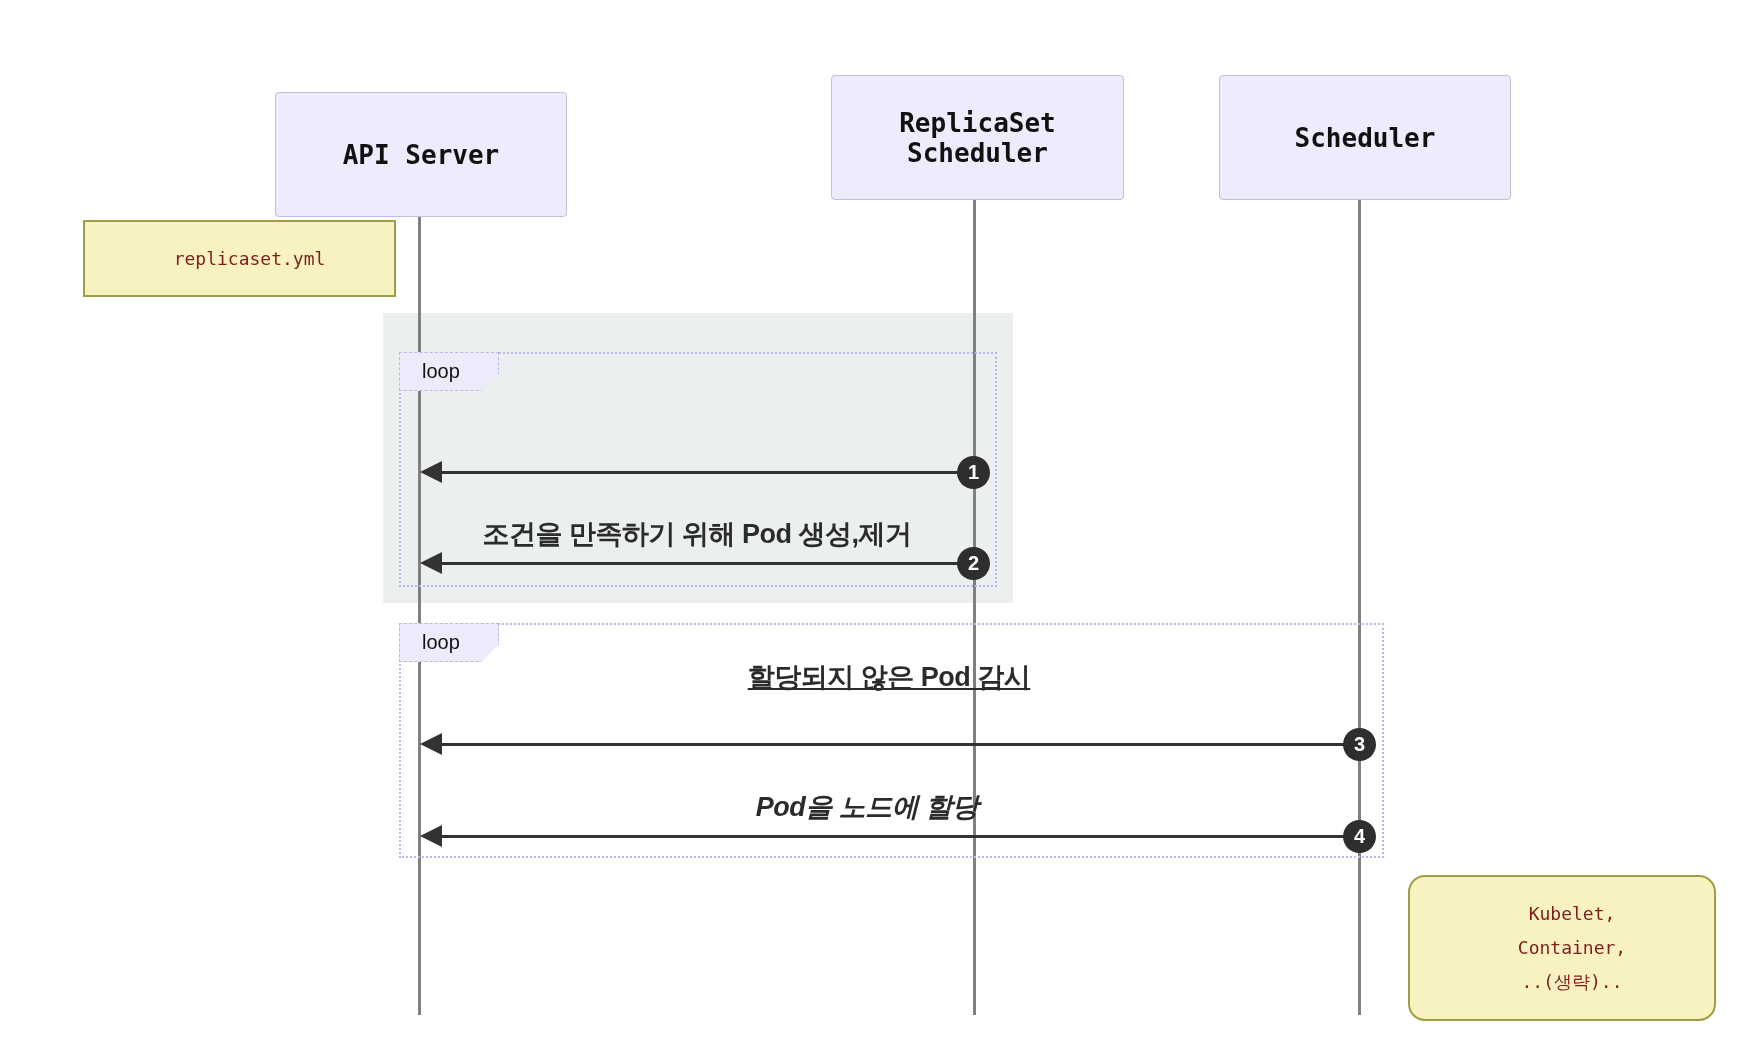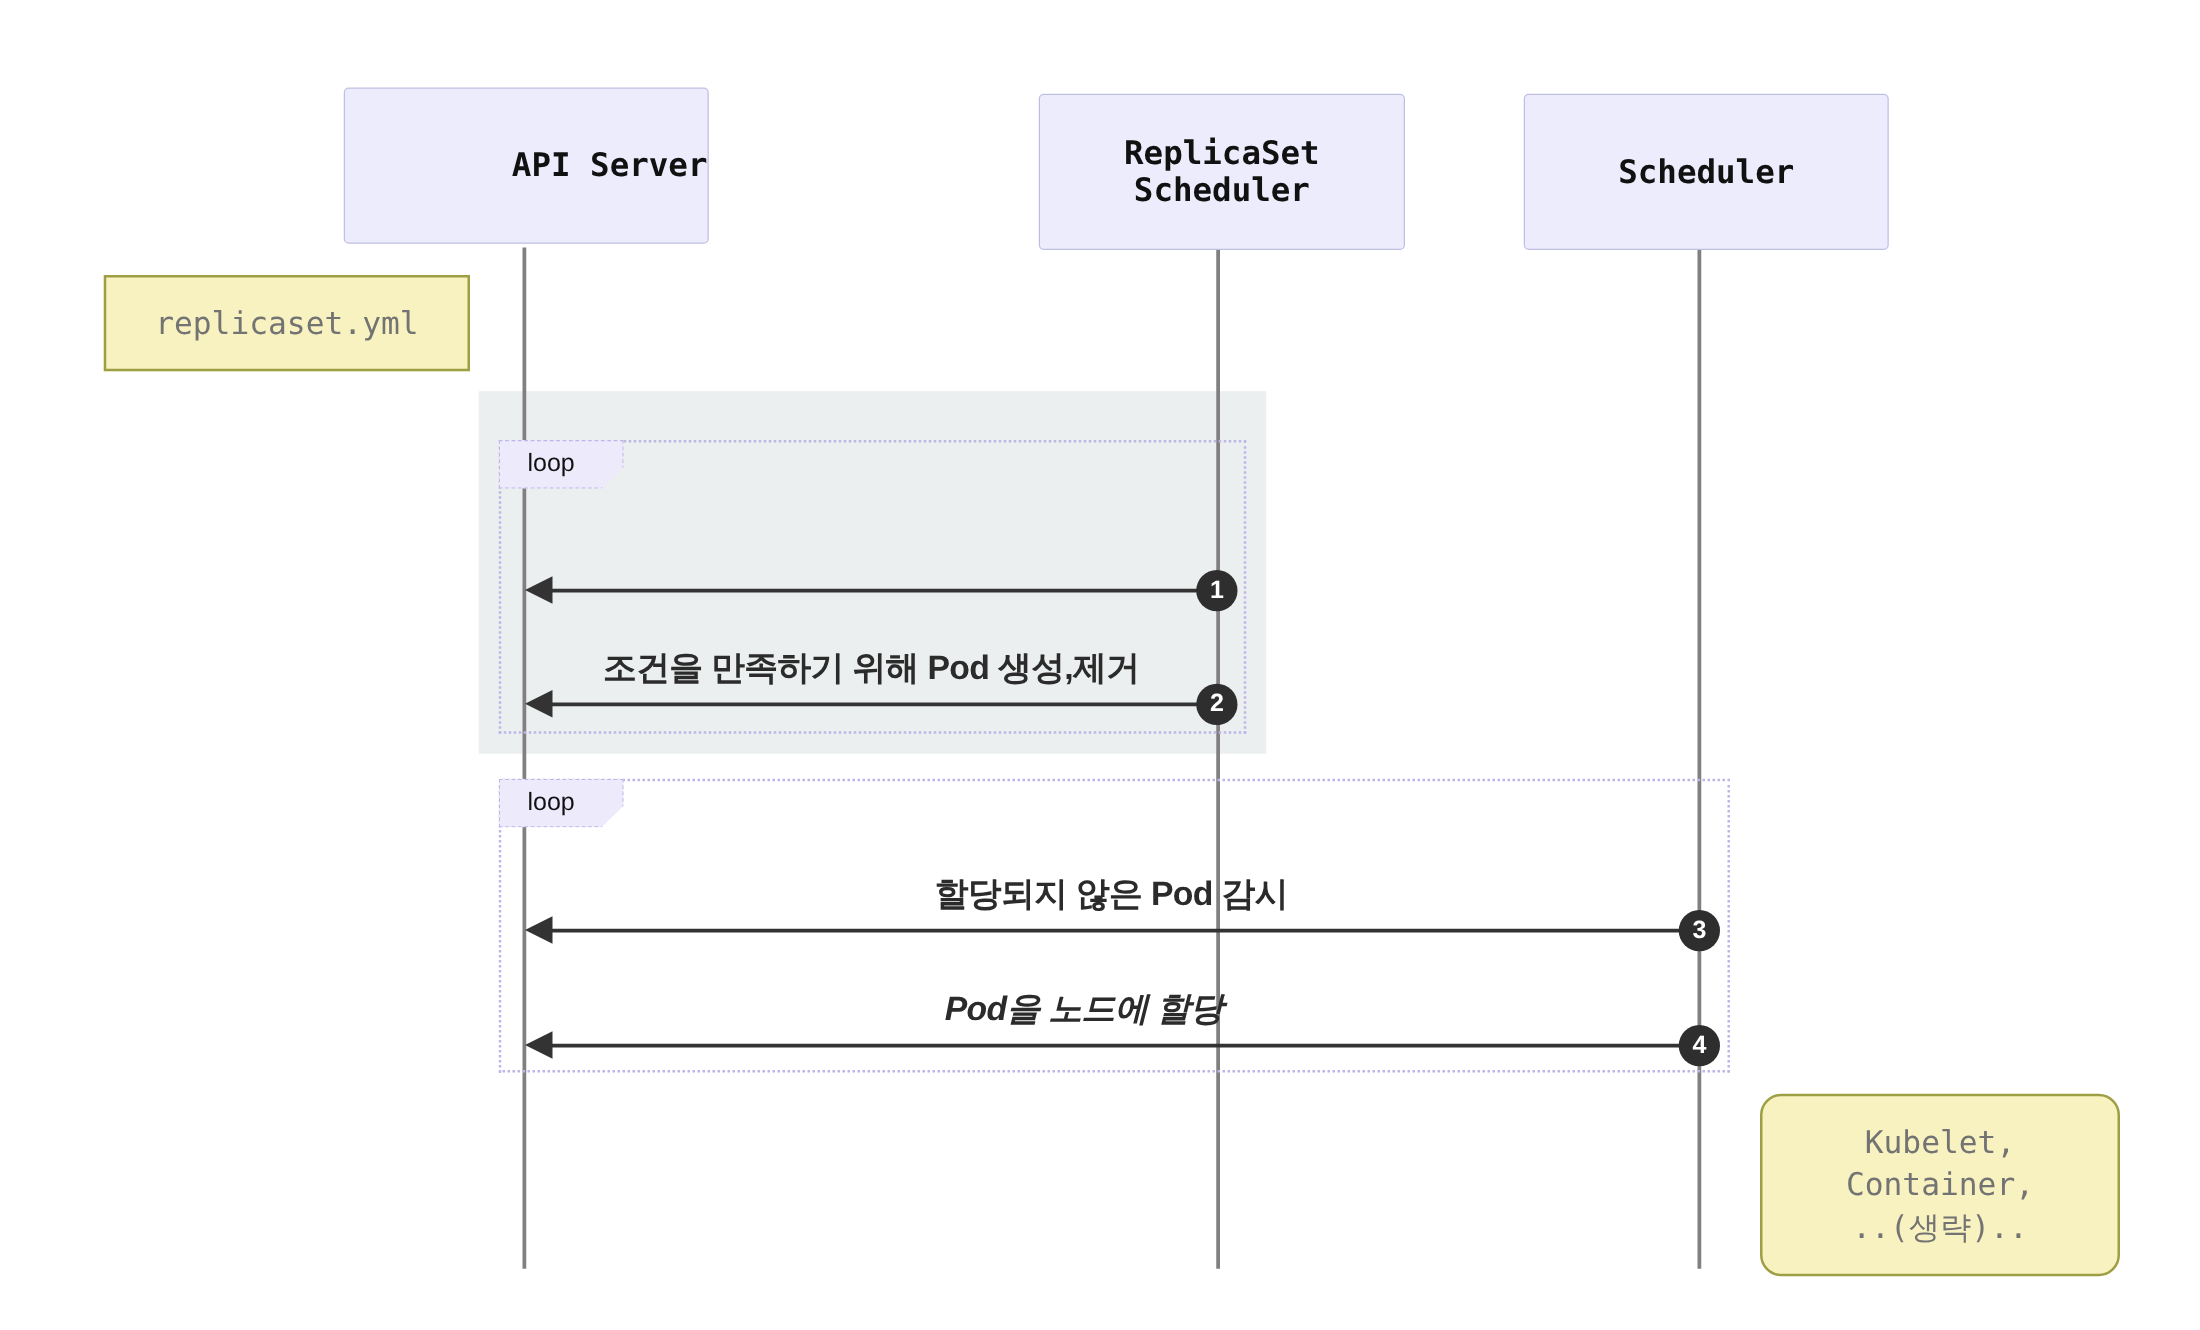--- a/index.html
+++ b/index.html
@@ -14,22 +14,22 @@
           font-family:"Liberation Sans", sans-serif;}
   .abs{position:absolute;}
   .bg-rect{background:var(--rect-fill);}
   .lifeline{width:3px;background:var(--lifeline-color);}
   .actor{background:var(--actor-fill);border:1px solid var(--actor-border);border-radius:4px;
          display:flex;flex-direction:column;align-items:center;justify-content:center;
          font-family:"DejaVu Sans Mono", monospace;font-size:26px;font-weight:700;color:#111;
          line-height:30px;text-align:center;}
   .note{background:var(--note-fill);border:2px solid var(--note-border);
         display:flex;flex-direction:column;align-items:center;justify-content:center;
-        font-family:"DejaVu Sans Mono", monospace;font-size:25px;color:#737373;
-        line-height:34px;text-align:center;}
+        font-family:"DejaVu Sans Mono", monospace;font-size:18px;color:#7f1d1d;
+        line-height:34px;text-align:center;padding-left:20px;}
   .loop-frame{border:2px dotted var(--frame-color);}
   .loop-label{background:var(--frame-label-fill);border:1px dashed var(--frame-color);
         clip-path:polygon(0 0,100% 0,100% 55%,82% 100%,0 100%);
         display:flex;align-items:center;font-size:20px;color:#111;padding-left:22px;
         box-sizing:border-box;}
   .msg-line{height:3px;background:var(--arrow-color);}
   .arrow-head{width:0;height:0;border-top:11px solid transparent;border-bottom:11px solid transparent;
         border-right:22px solid var(--arrow-color);}
   .msg-label{font-size:27px;font-weight:700;color:var(--text-dark);text-align:center;
         letter-spacing:-0.5px;}
@@ -63,35 +63,35 @@
     <span>1</span>
   </div>
 
   <div class="abs msg-label" style="left:447px;top:516px;width:500px;">조건을 만족하기 위해 Pod 생성,제거</div>
   <div class="abs msg-line" style="left:438px;top:562px;width:535px;"></div>
   <div class="abs arrow-head" style="left:420px;top:552px;"></div>
   <div class="abs badge" style="left:957px;top:547px;">
     <span>2</span>
   </div>
 
-  <div class="abs msg-label" style="left:639px;top:697px;width:500px;">할당되지 않은 Pod 감시</div>
+  <div class="abs msg-label" style="left:639px;top:659px;width:500px;text-decoration:underline;">할당되지 않은 Pod 감시</div>
   <div class="abs msg-line" style="left:438px;top:743px;width:920px;"></div>
   <div class="abs arrow-head" style="left:420px;top:733px;"></div>
   <div class="abs badge" style="left:1343px;top:728px;">
     <span>3</span>
   </div>
 
   <div class="abs msg-label" style="left:617px;top:789px;width:500px;font-style:italic;">Pod을 노드에 할당</div>
   <div class="abs msg-line" style="left:438px;top:835px;width:920px;"></div>
   <div class="abs arrow-head" style="left:420px;top:825px;"></div>
   <div class="abs badge" style="left:1343px;top:820px;">
     <span>4</span>
   </div>
 
-  <div class="abs actor" style="left:275px;top:70px;width:290px;height:123px;align-items:flex-end;">
+  <div class="abs actor" style="left:275px;top:92px;width:290px;height:123px;">
     <span>API Server</span>
   </div>
   <div class="abs actor" style="left:831px;top:75px;width:291px;height:123px;">
     <span>ReplicaSet</span>
     <span>Scheduler</span>
   </div>
   <div class="abs actor" style="left:1219px;top:75px;width:290px;height:123px;">
     <span>Scheduler</span>
   </div>
 

